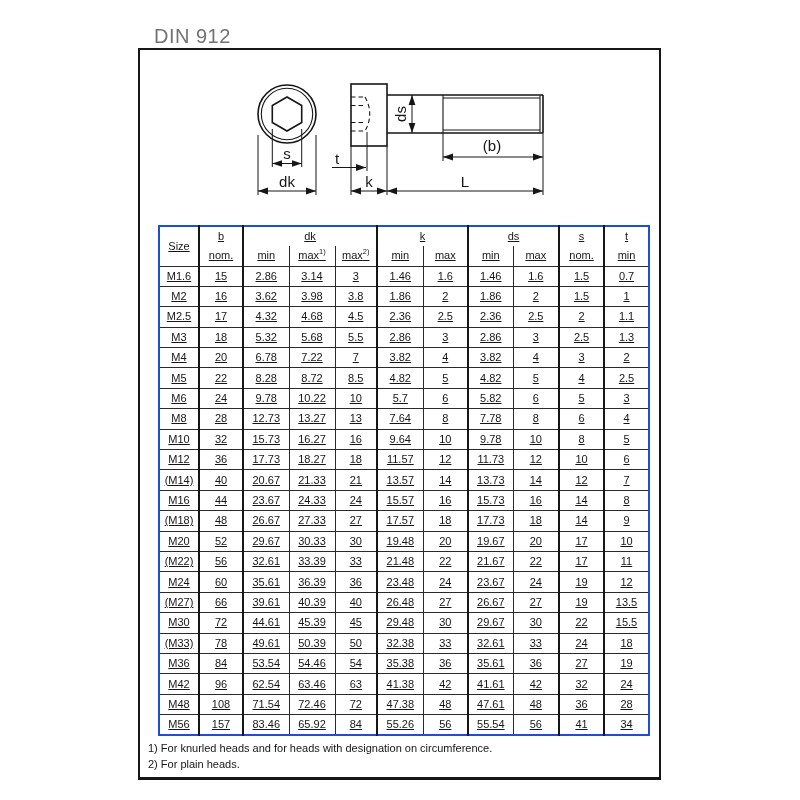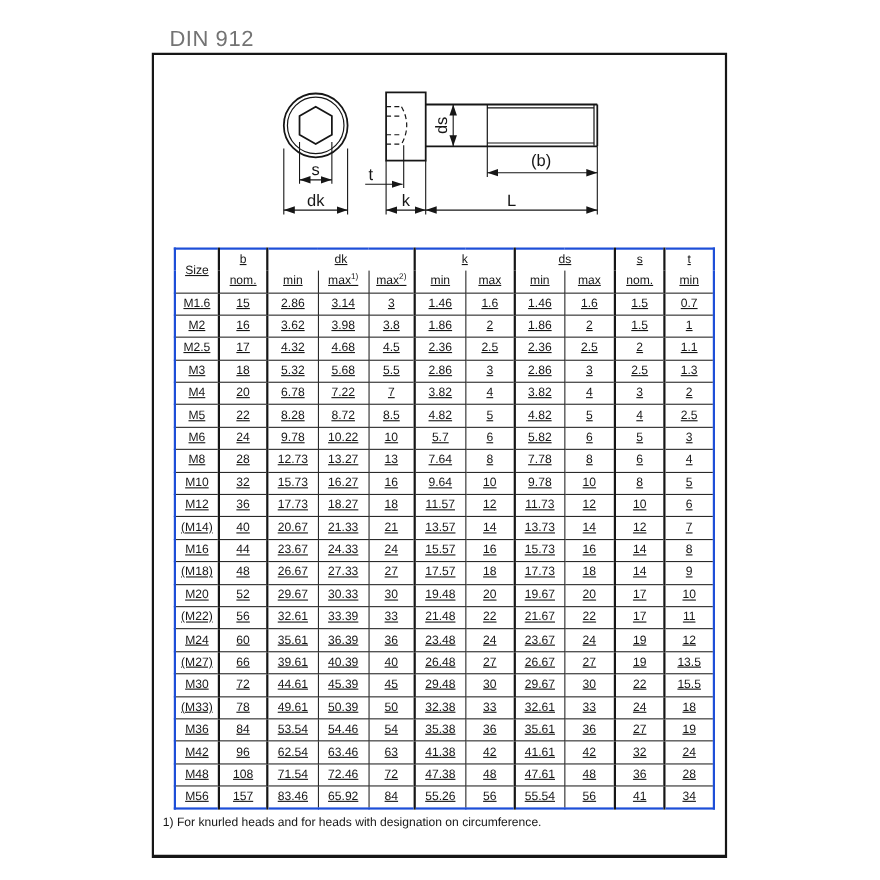--- a/index.html
+++ b/index.html
@@ -449,13 +449,14 @@
       <td>55.54</td>
       <td>56</td>
       <td>41</td>
       <td>34</td>
     </tr>
     </tbody>
 </table>
 
 <div class="footnotes">
   <div>1) For knurled heads and for heads with designation on circumference.</div>
+  <div>2) For plain heads.</div>
 </div>
 
 </body></html>

